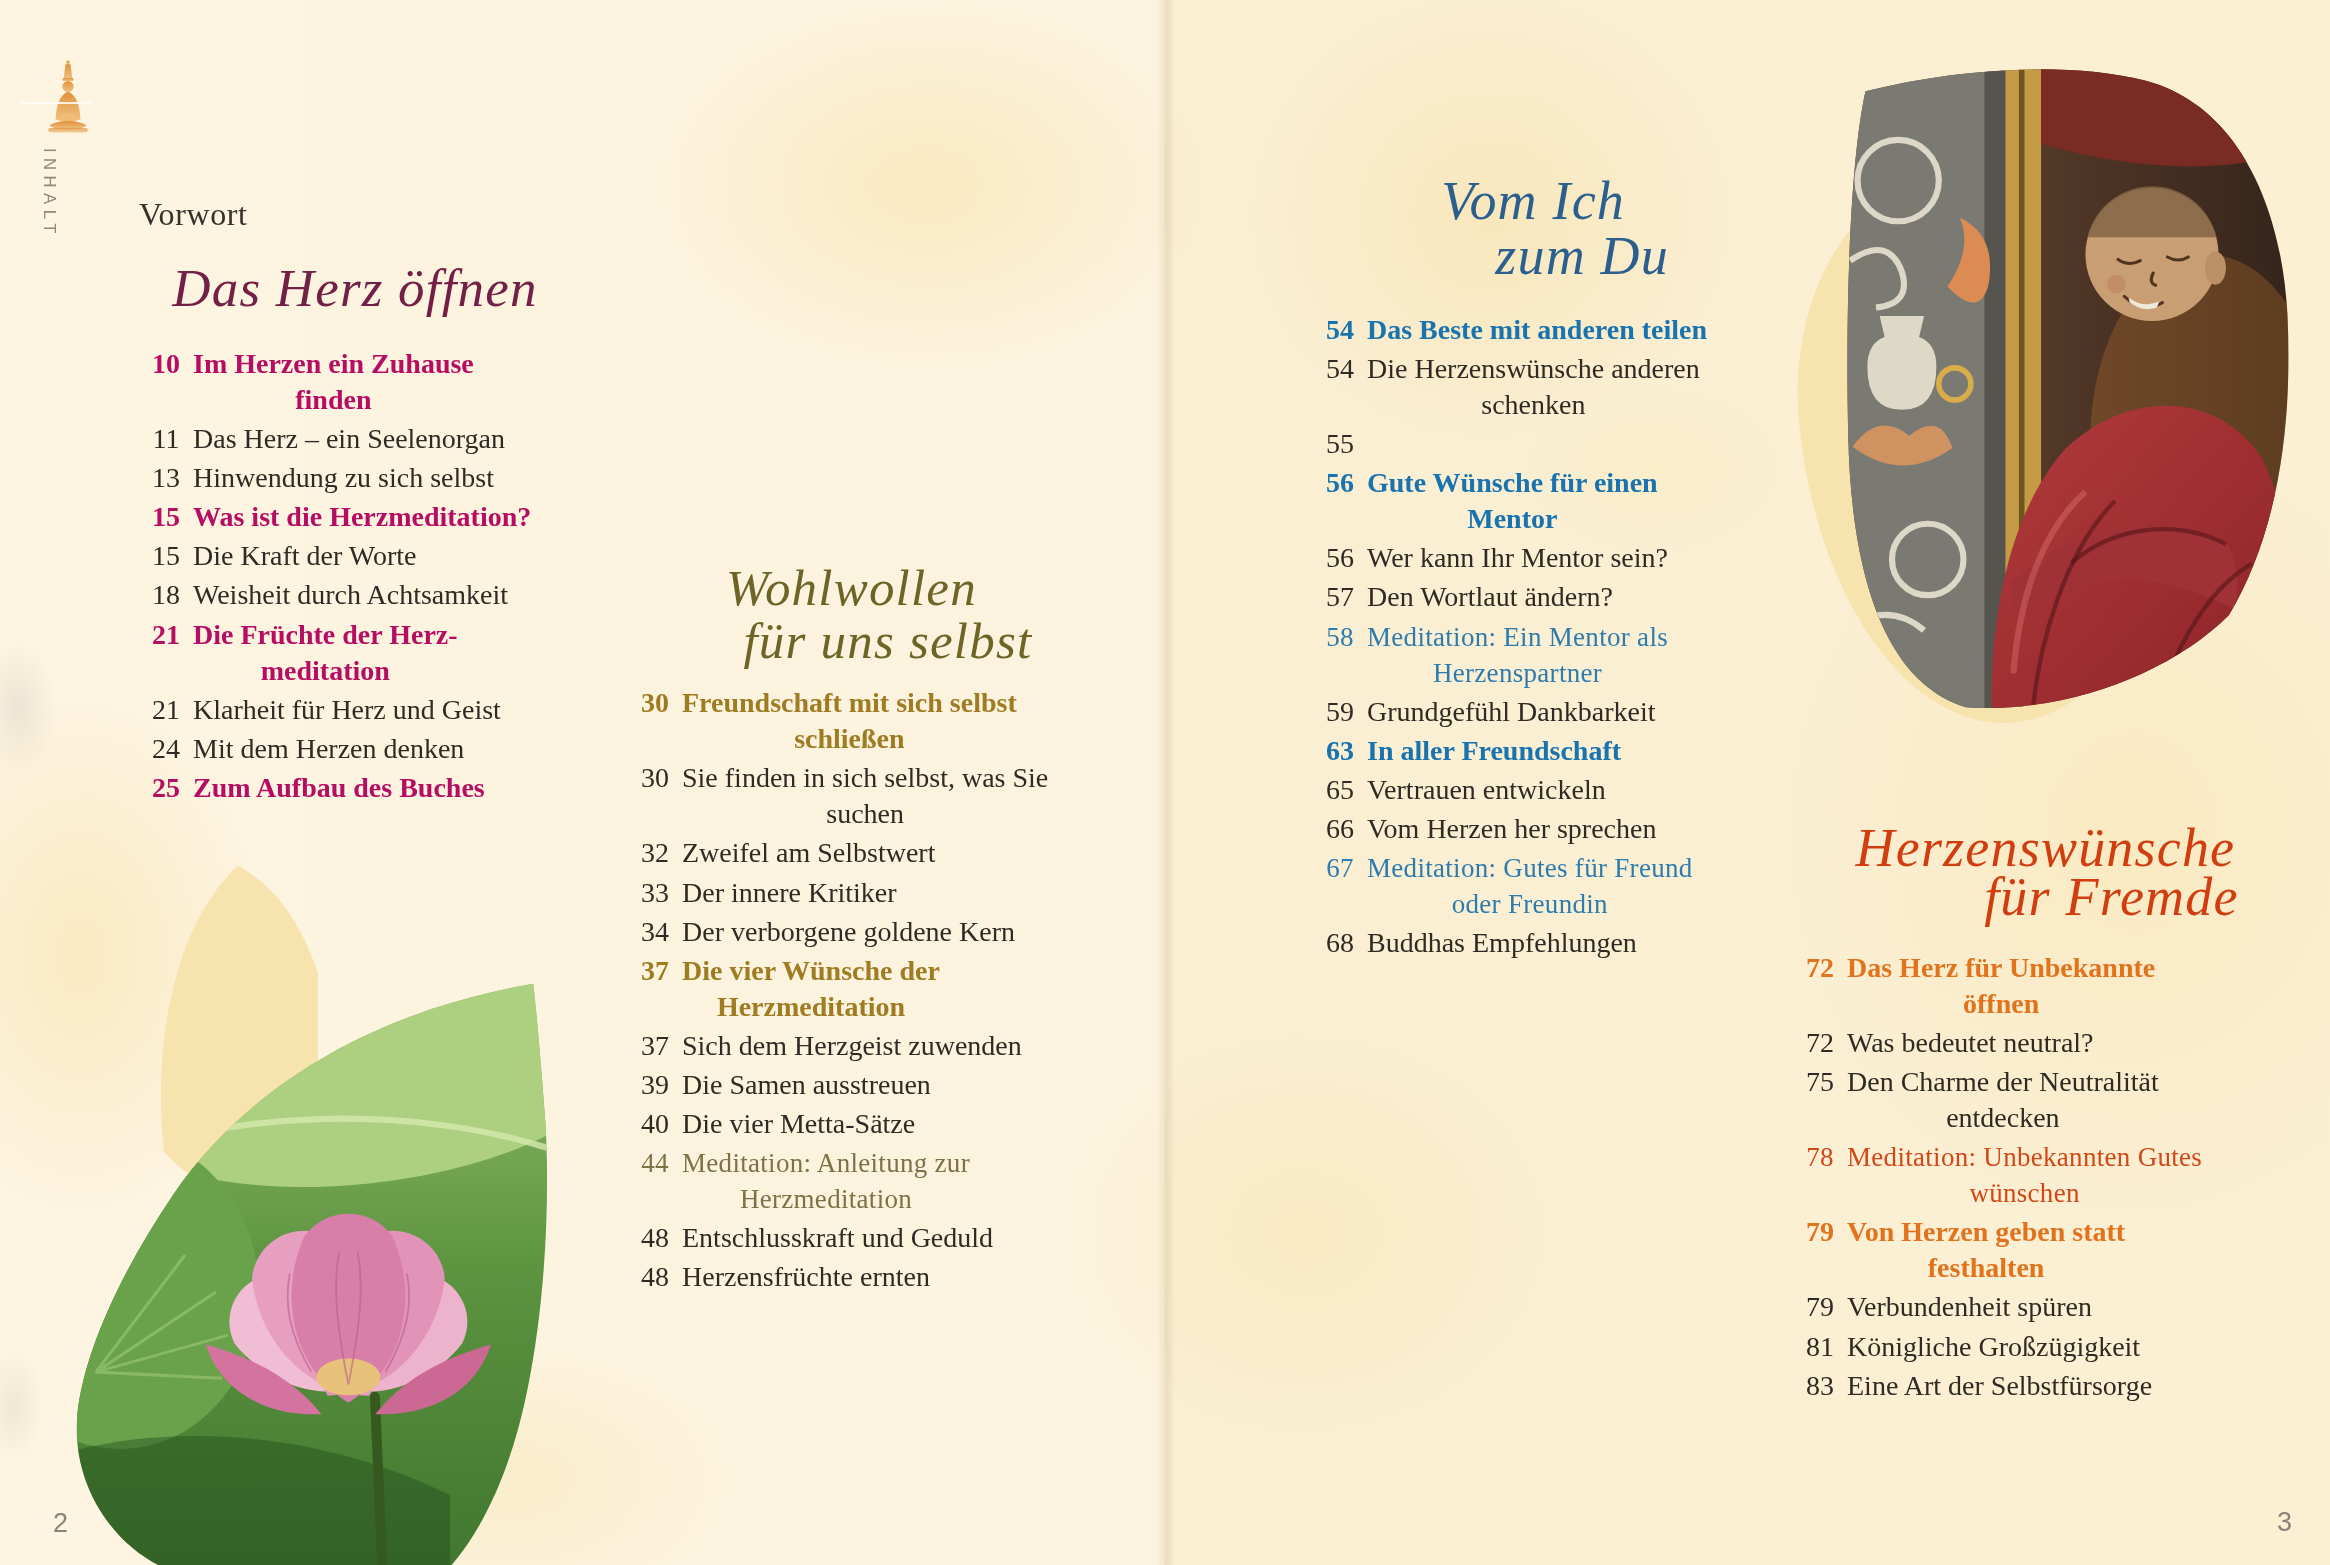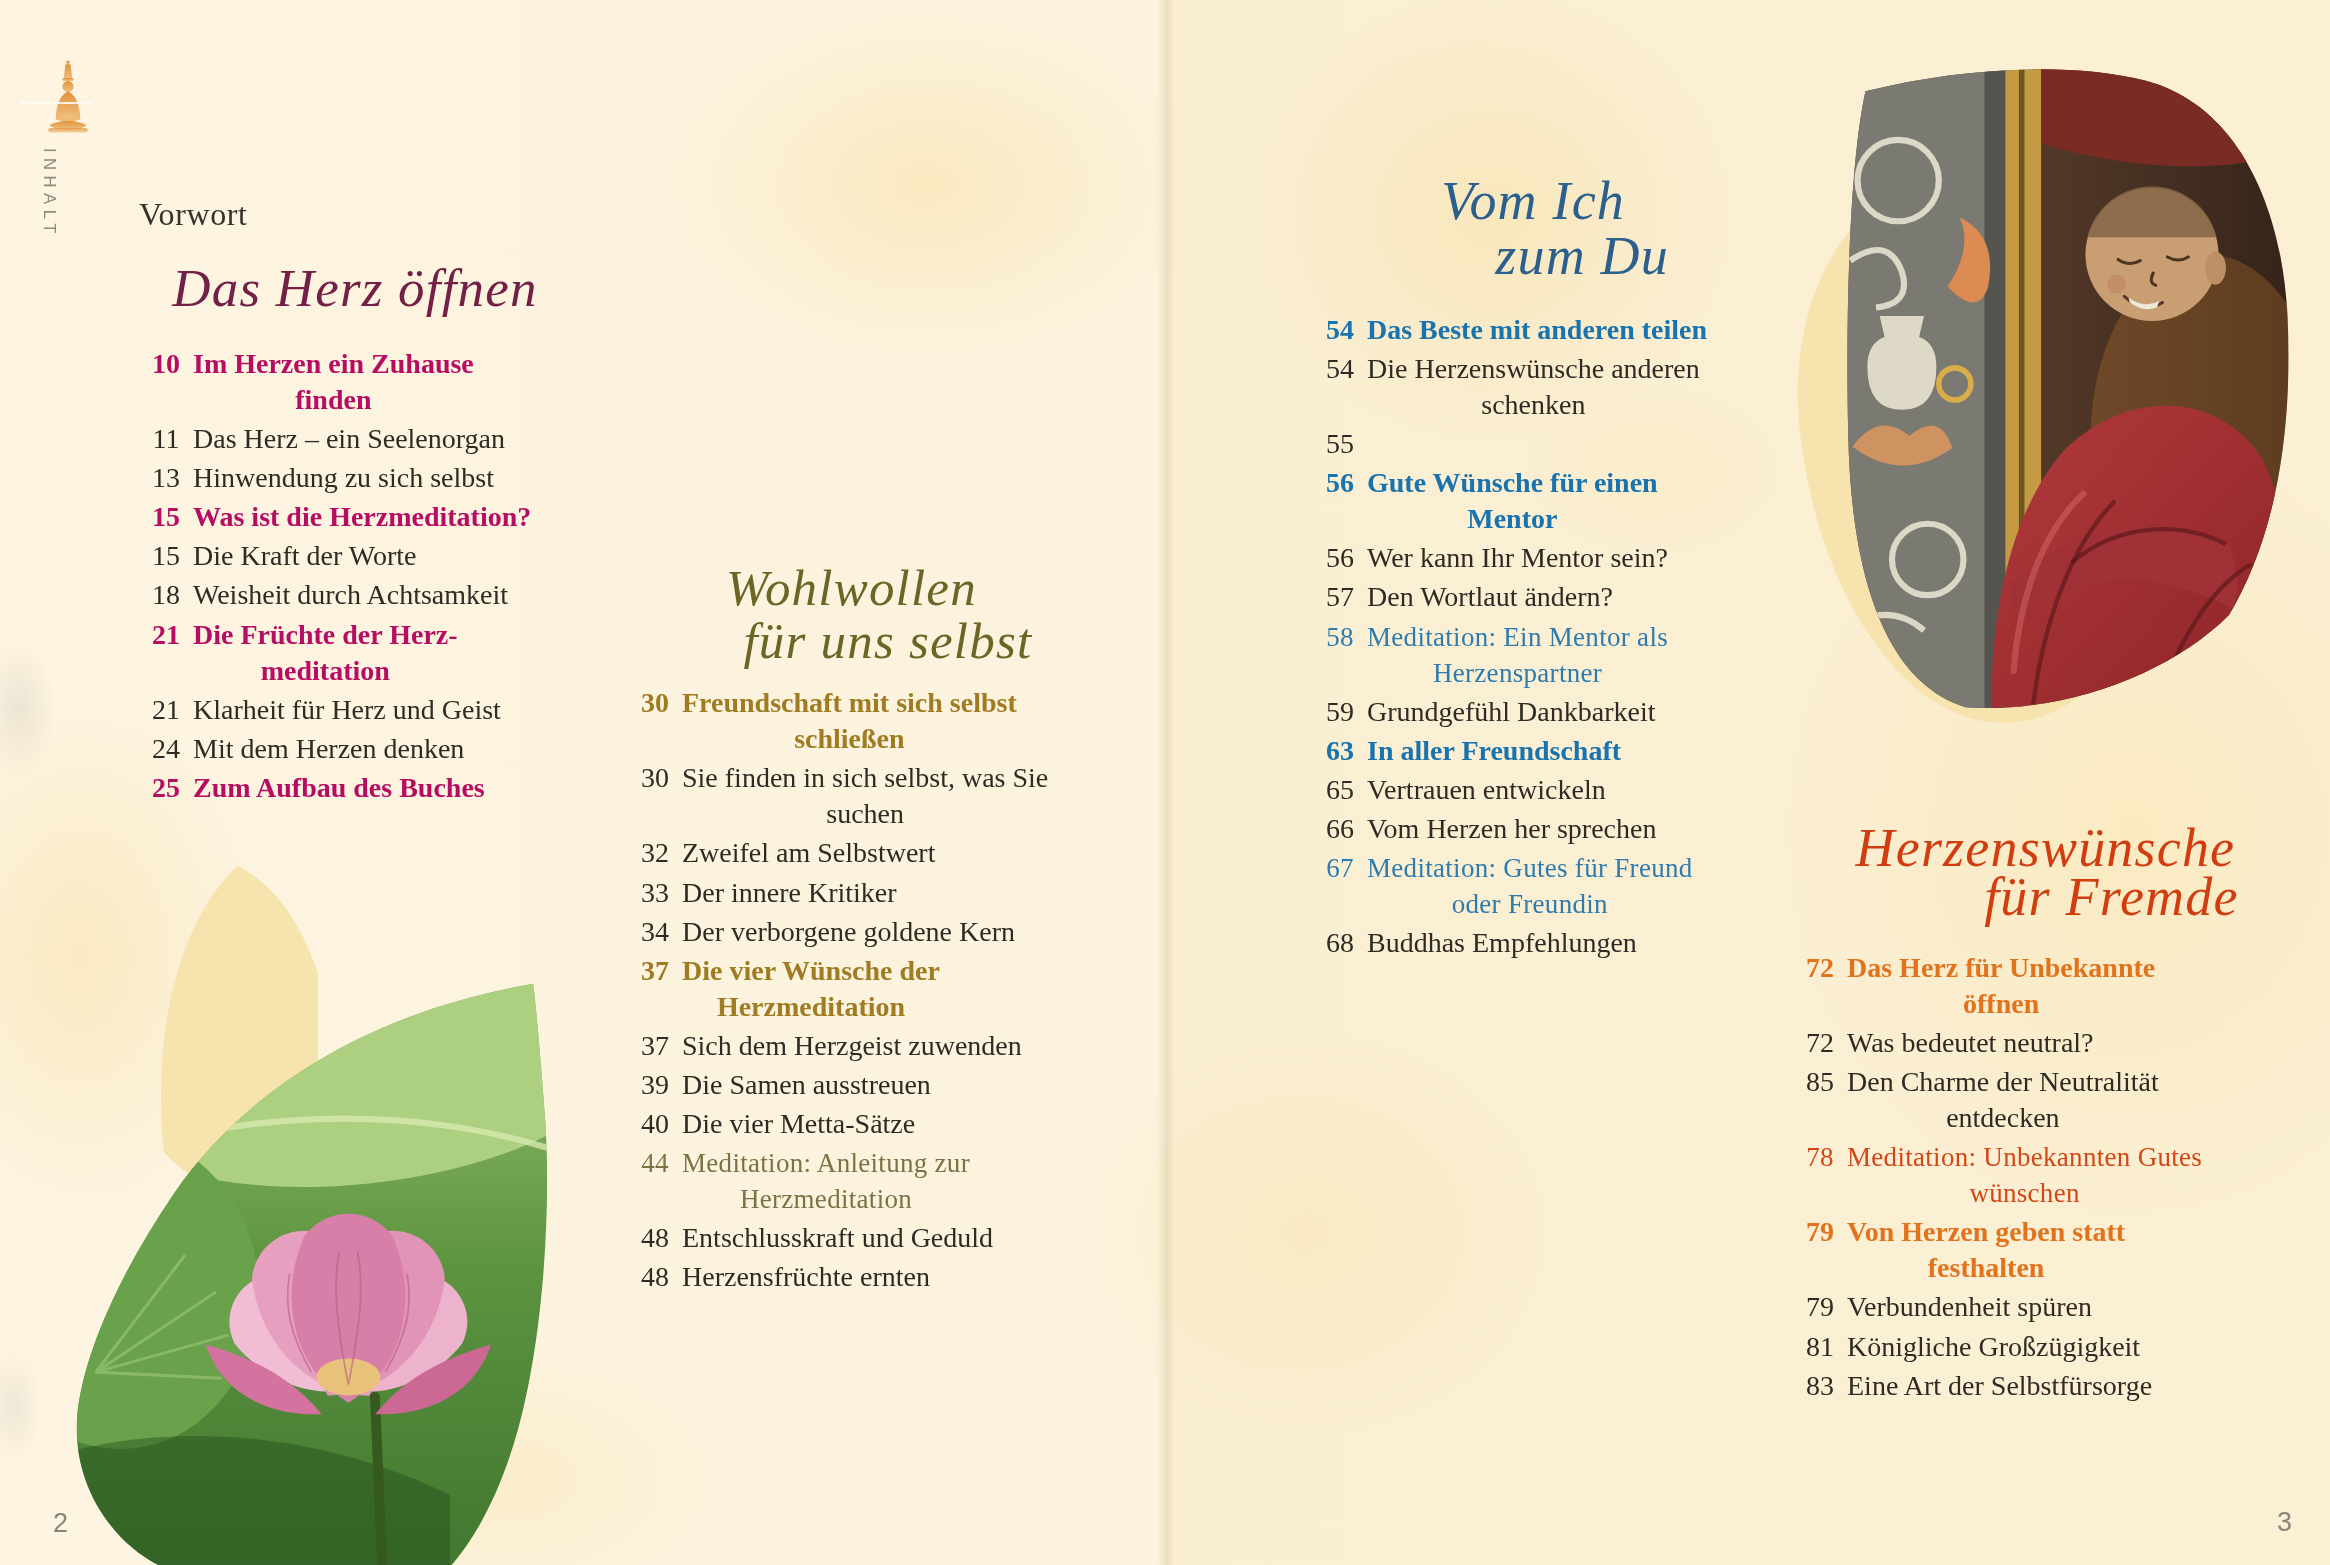--- a/index.html
+++ b/index.html
@@ -284,21 +284,21 @@
         <li class="entry bold">
     <span class="num">72</span>
     <span class="txt">Das Herz für Unbekannte
 öffnen</span>
   </li>
         <li class="entry normal">
     <span class="num">72</span>
     <span class="txt">Was bedeutet neutral?</span>
   </li>
         <li class="entry normal">
-    <span class="num">85</span>
+    <span class="num">75</span>
     <span class="txt">Den Charme der Neutralität
 entdecken</span>
   </li>
         <li class="entry meditation">
     <span class="num">78</span>
     <span class="txt">Meditation: Unbekannten Gutes
 wünschen</span>
   </li>
         <li class="entry bold">
     <span class="num">79</span>

